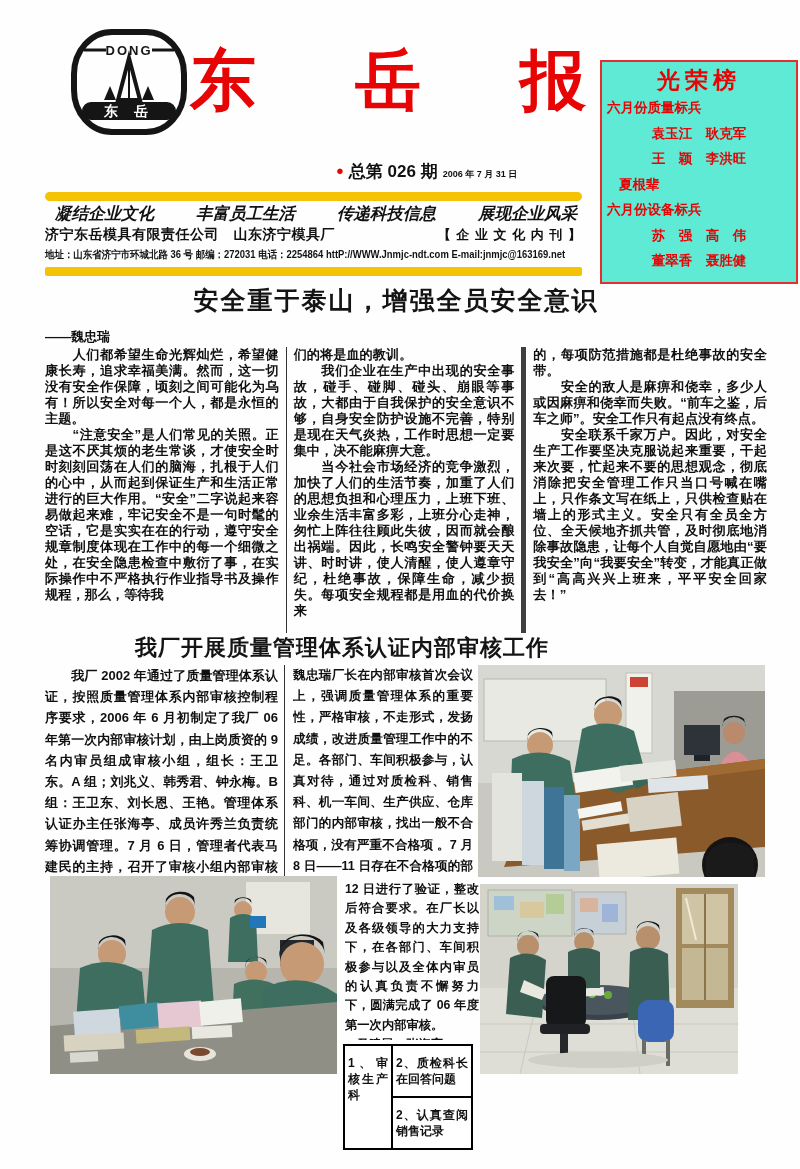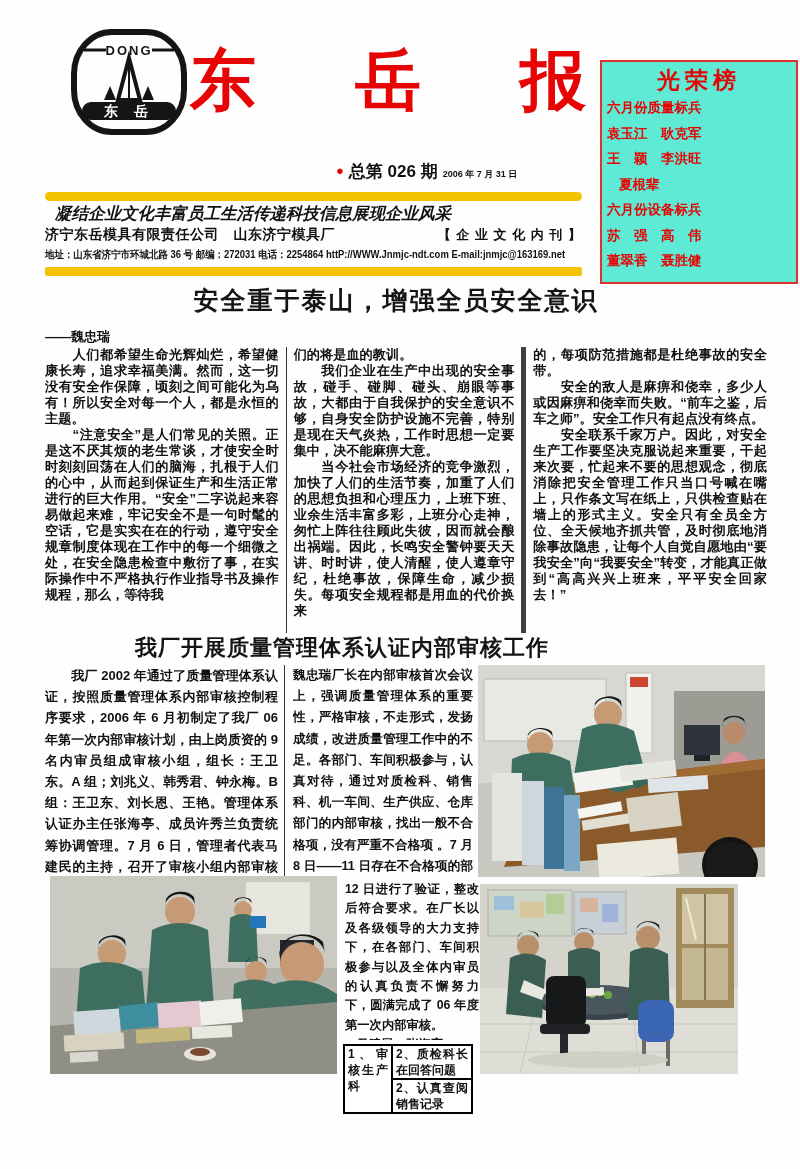--- a/index.html
+++ b/index.html
@@ -12,27 +12,27 @@
         letter-spacing:38px;white-space:nowrap;}
   .editors{position:absolute;left:78px;top:140px;color:#e60404;font-weight:bold;
         font-size:11px;line-height:21px;white-space:pre;}
   .issue{position:absolute;left:336px;top:160px;font-size:17px;font-weight:bold;white-space:nowrap;}
   .issue .bullet{color:#e60404;font-size:13px;vertical-align:2px;margin-right:5px;}
   .issue .date{font-size:9px;font-weight:bold;margin-left:5px;}
   .honor-box{position:absolute;left:600px;top:60px;width:184px;height:214px;
         border:2px solid #e03030;background:#5eead4;padding:3px 5px;color:#e60404;font-weight:bold;}
   .honor-title{text-align:center;font-size:23px;letter-spacing:5px;line-height:30px;}
   .honor-line{font-size:13.5px;line-height:25.5px;white-space:pre;}
-  .honor-line.names{text-align:left;}
+  .honor-line.names{text-align:center;}
   .honor-line.half-indent{padding-left:12px;}
   .bar{position:absolute;left:45px;width:537px;height:9px;background:#f4c404;border-radius:5px;}
   .bar1{top:192px;}
   .bar2{top:267px;border-radius:2px;}
   .slogans{position:absolute;left:55px;top:203px;width:522px;display:flex;
-        font-size:16.5px;font-weight:bold;font-style:italic;}
+        justify-content:space-between;font-size:16.5px;font-weight:bold;font-style:italic;}
   .company-row{position:absolute;left:45px;top:226px;width:537px;display:flex;
         justify-content:space-between;font-weight:bold;}
   .company-name{font-size:14px;letter-spacing:0.5px;}
   .journal-tag{font-size:13px;letter-spacing:1px;}
   .address{position:absolute;left:45px;top:248px;width:600px;font-size:10.5px;font-weight:bold;
         white-space:nowrap;transform:scaleX(0.9);transform-origin:left center;}
   
   .a1-title{position:absolute;left:0;top:284px;width:792px;text-align:center;
         font-size:25px;font-weight:bold;color:#141414;letter-spacing:2px;}
   .a1-byline{position:absolute;left:45px;top:328px;width:600px;text-align:left;
@@ -52,21 +52,21 @@
   .a2-col2{position:absolute;left:293px;top:665px;width:180px;height:214px;overflow:hidden;}
   .a2-col2 .body-text{font-size:12.6px;line-height:21.2px;}
   .a2-col3{position:absolute;left:345px;top:880px;width:134px;height:160px;overflow:hidden;}
   .a2-col3 .body-text{font-size:12.3px;line-height:19.4px;}
   .photo{position:absolute;display:block;}
   .photo svg{display:block;width:100%;height:100%;}
   .photo1{left:478px;top:665px;width:287px;height:212px;}
   .photo2{left:50px;top:876px;width:287px;height:198px;}
   .photo3{left:480px;top:884px;width:258px;height:190px;}
   .cap-table{position:absolute;left:343px;top:1044px;border-collapse:collapse;background:#fff;}
-  .cap-table td{border:2px solid #000;font-size:12px;font-weight:bold;padding:0 3px;
+  .cap-table td{border:2px solid #000;font-size:12px;font-weight:bold;padding:9px 3px;
         line-height:16px;vertical-align:top;text-align:justify;}
   .cap-c1{width:40px;}
   .cap-c2{width:72px;border-radius:17px;}
 </style>
 </head>
 <body>
 
 <div id="page">
 
   <div class="logo">

